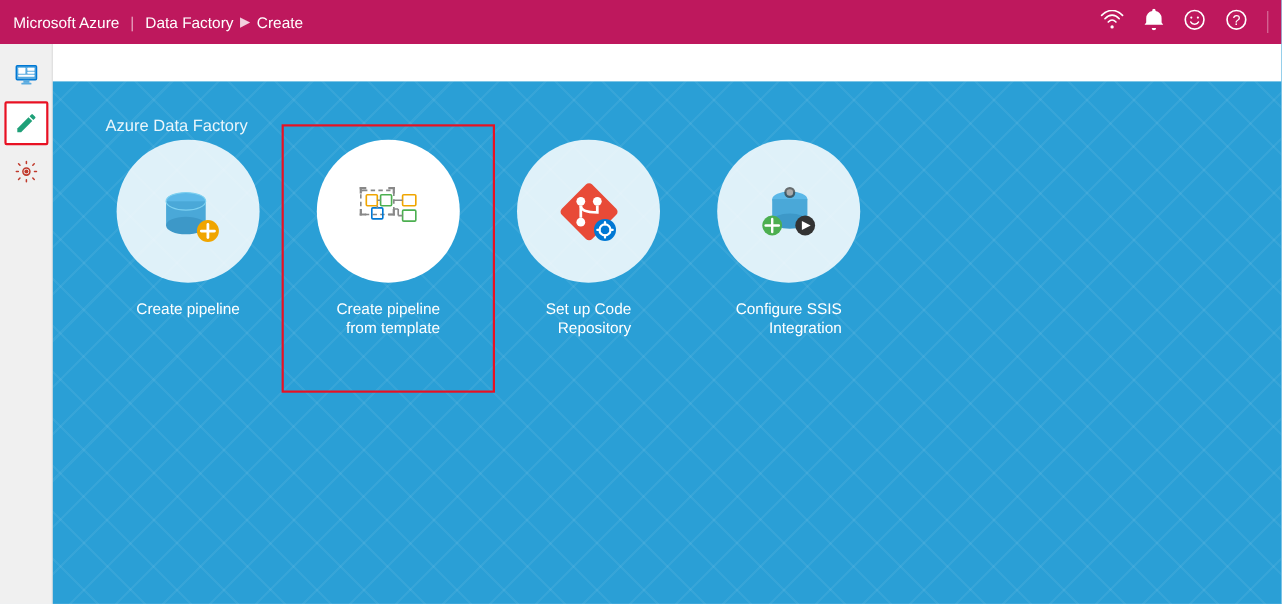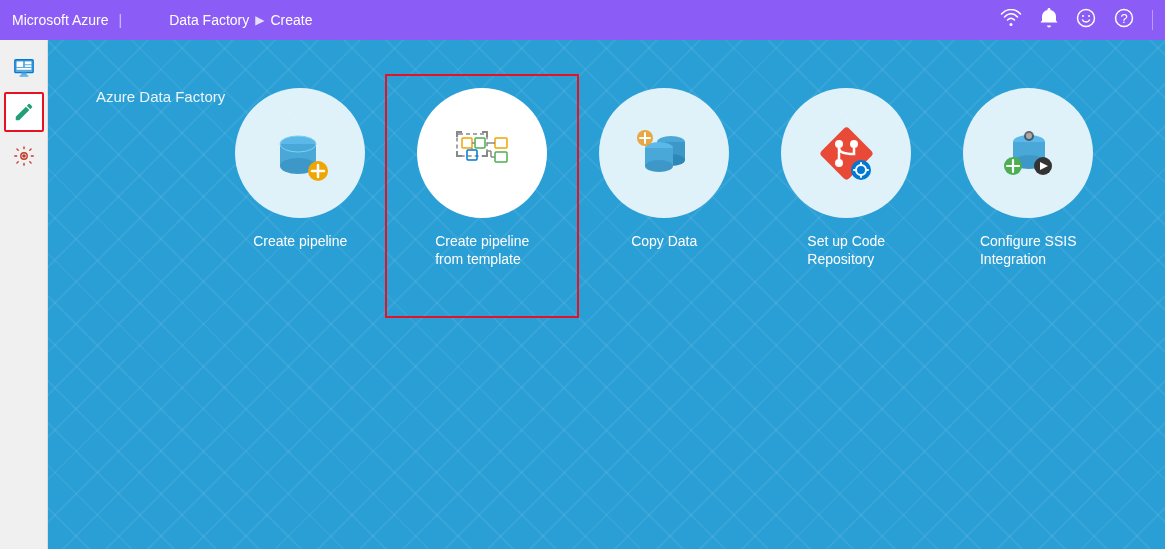--- a/index.html
+++ b/index.html
@@ -6,21 +6,21 @@
     body {
       width: 1165px;
       height: 549px;
       overflow: hidden;
       font-family: 'Segoe UI', Arial, sans-serif;
     }
 
     
     .topbar {
       height: 40px;
-      background: #8b5cf6;
+      background: #be185d;
       display: flex;
       align-items: center;
       padding: 0 12px;
       gap: 0;
     }
     .topbar-brand {
       color: white;
       font-size: 14px;
       font-weight: 400;
       white-space: nowrap;
@@ -29,21 +29,20 @@
       color: rgba(255,255,255,0.6);
       margin: 0 10px;
       font-size: 14px;
     }
     .topbar-breadcrumb {
       color: white;
       font-size: 14px;
       display: flex;
       align-items: center;
       gap: 6px;
-      margin-left: 37px;
     }
     .topbar-breadcrumb-arrow {
       color: rgba(255,255,255,0.8);
       font-size: 12px;
     }
     .topbar-right {
       margin-left: auto;
       display: flex;
       align-items: center;
       gap: 18px;
@@ -107,23 +106,24 @@
           rgba(255,255,255,0.06) 28px,
           rgba(255,255,255,0.06) 30px
         ),
         repeating-linear-gradient(
           -45deg,
           transparent,
           transparent 28px,
           rgba(255,255,255,0.06) 28px,
           rgba(255,255,255,0.06) 30px
         );
-      padding: 48px 48px 24px 48px;
-      display: flex;
-      flex-direction: row;
+      padding: 32px 48px 24px 48px;
+      display: flex;
+      flex-direction: column;
+      margin-top: 34px;
     }
     .content-subtitle {
       color: rgba(255,255,255,0.9);
       font-size: 15px;
       font-weight: 300;
       margin-bottom: 4px;
     }
     .content-title {
       color: white;
       font-size: 36px;
@@ -156,21 +156,21 @@
       justify-content: center;
       margin-bottom: 14px;
       position: relative;
     }
     .card.highlighted .card-circle {
       background: white;
     }
     .card-label {
       color: white;
       font-size: 14px;
-      text-align: left;
+      text-align: right;
       font-weight: 400;
       line-height: 1.3;
     }
   </style>
 </head>
 <body>
 
 <div class="topbar">
   <span class="topbar-brand">Microsoft Azure</span>
   <span class="topbar-divider">|</span>
@@ -300,40 +300,20 @@
             <rect x="50" y="36" width="12" height="10" rx="1" fill="none" stroke="#4caf50" stroke-width="1.5"></rect>
             <line x1="42" y1="27" x2="50" y2="27" stroke="#888" stroke-width="1.5"></line>
             <line x1="42" y1="35" x2="46" y2="35" stroke="#888" stroke-width="1.5"></line>
             <line x1="46" y1="35" x2="46" y2="41" stroke="#888" stroke-width="1.5"></line>
             <line x1="46" y1="41" x2="50" y2="41" stroke="#888" stroke-width="1.5"></line>
           </svg>
         </div>
         <div class="card-label">Create pipeline<br>from template</div>
       </div>
 
-      <div class="card">
-        <div class="card-circle">
-
-          <svg width="75" height="75" viewBox="0 0 75 75">
-
-            <ellipse cx="44" cy="26" rx="14" ry="6" fill="#4aa8d8"></ellipse>
-            <rect x="30" y="26" width="28" height="18" fill="#3d98c8"></rect>
-            <ellipse cx="44" cy="44" rx="14" ry="6" fill="#2d88b8"></ellipse>
-
-            <ellipse cx="32" cy="32" rx="14" ry="6" fill="#5bb8e8"></ellipse>
-            <rect x="18" y="32" width="28" height="18" fill="#4aa8d8"></rect>
-            <ellipse cx="32" cy="50" rx="14" ry="6" fill="#3d98c8"></ellipse>
-
-            <circle cx="18" cy="22" r="8" fill="#e8a030" opacity="0.9"></circle>
-            <rect x="17" y="16" width="2" height="12" rx="1" fill="white"></rect>
-            <rect x="12" y="21" width="12" height="2" rx="1" fill="white"></rect>
-          </svg>
-        </div>
-        <div class="card-label">Copy Data</div>
-      </div>
 
       <div class="card">
         <div class="card-circle">
 
           <svg width="75" height="75" viewBox="0 0 75 75">
 
             <rect x="18" y="18" width="39" height="39" rx="4" fill="#e84a37" transform="rotate(45 37.5 37.5)"></rect>
 
             <circle cx="30" cy="28" r="4" fill="white"></circle>
             <circle cx="45" cy="28" r="4" fill="white"></circle>

